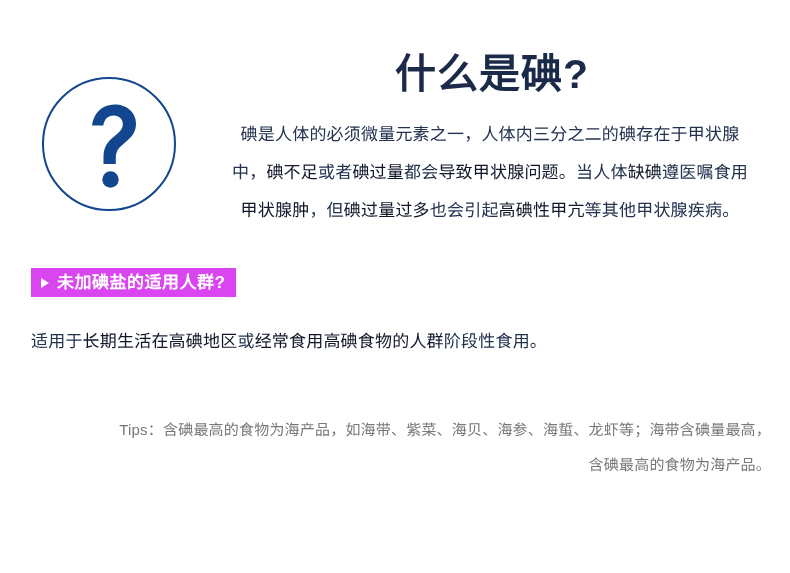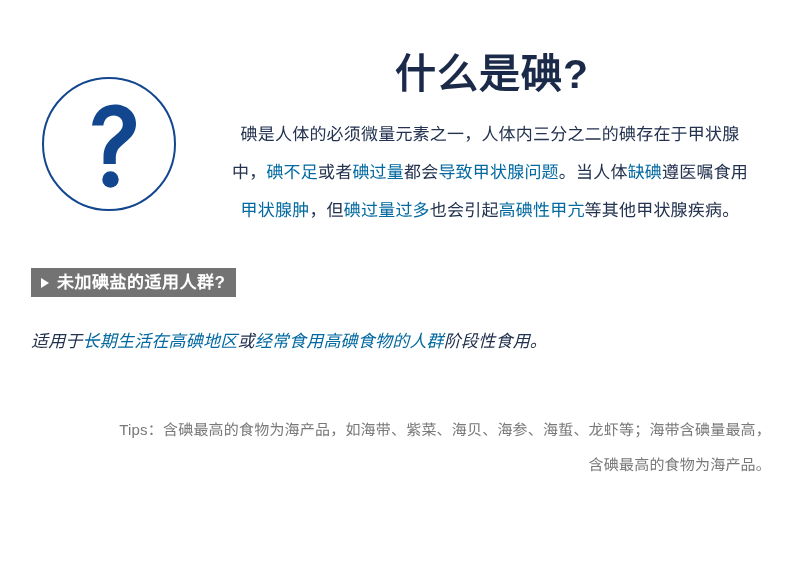--- a/index.html
+++ b/index.html
@@ -67,30 +67,30 @@
     text-align: center;
   }
   .intro-line {
     font-size: 17px;
     line-height: 38px;
     color: #23324f;
     white-space: nowrap;
     letter-spacing: 0.2px;
   }
   .hl {
-    color: #0369a1;
+    color: #0f172a;
   }
 
   
   .section-banner {
     position: absolute;
     left: 31px;
     top: 268px;
     height: 29px;
-    background: #737373;
+    background: #d946ef;
     color: #ffffff;
     display: flex;
     align-items: center;
     padding: 0 11px 0 10px;
     box-sizing: border-box;
   }
   .banner-arrow {
     width: 0;
     height: 0;
     border-left: 8px solid #ffffff;
@@ -114,21 +114,20 @@
     left: 31px;
     top: 326px;
     width: 720px;
   }
   .applies-line {
     font-size: 17px;
     line-height: 32px;
     color: #23324f;
     white-space: nowrap;
     letter-spacing: 0.2px;
-    font-style: italic;
   }
 
   
   .tips-block {
     position: absolute;
     left: 31px;
     top: 412px;
     width: 740px;
   }
   .tips-line {

